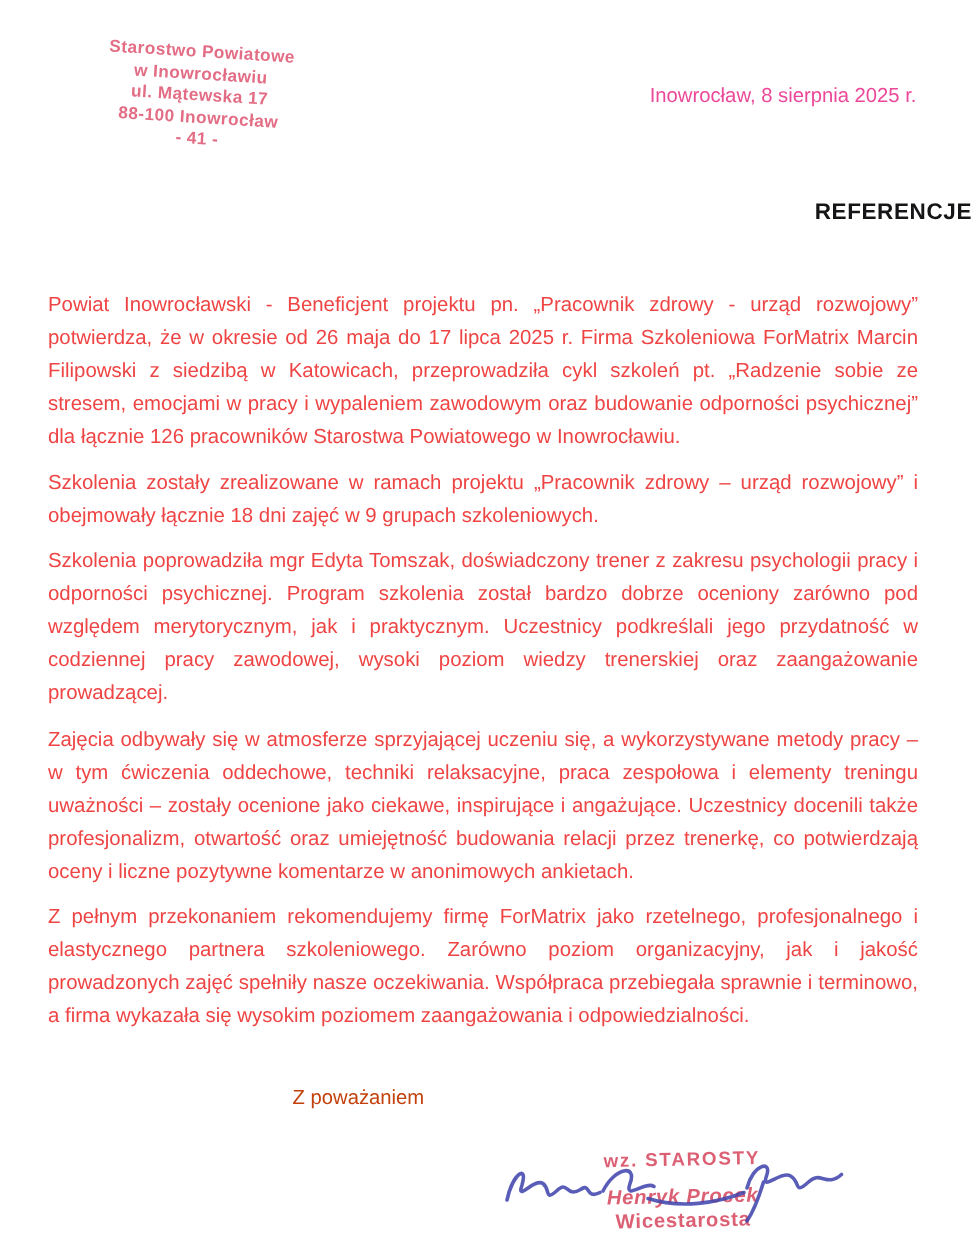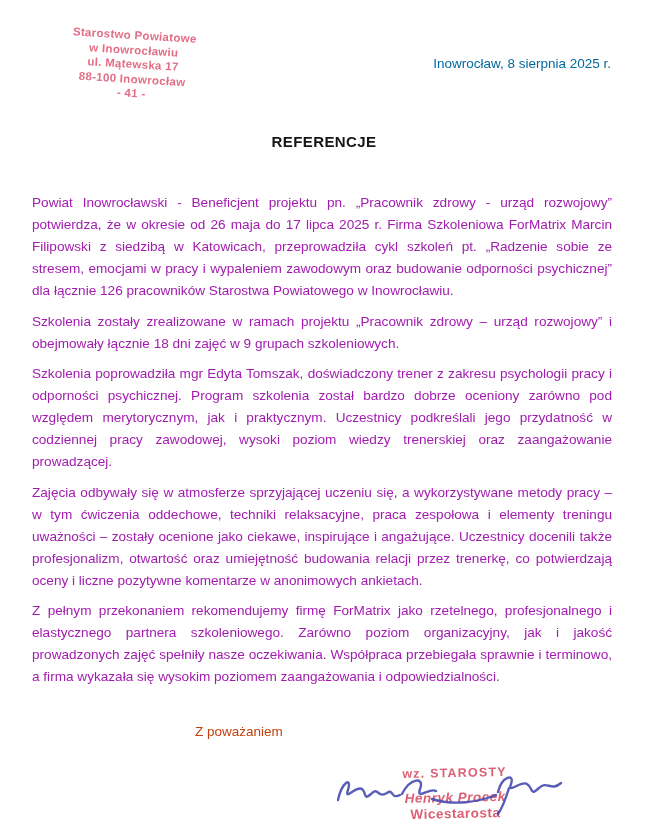--- a/index.html
+++ b/index.html
@@ -28,46 +28,46 @@
     transform: rotate(3.5deg);
     opacity: 0.85;
   }
 
   
   .date-line {
     position: absolute;
     top: 56px;
     right: 37px;
     font-size: 13.5px;
-    color: #0369a1;
+    color: #ec4899;
   }
 
   
   .doc-title {
     position: absolute;
     top: 133px;
     left: 0;
     width: 100%;
-    text-align: center;
+    text-align: right;
     font-weight: bold;
     font-size: 15px;
     letter-spacing: 0.4px;
     color: #151517;
   }
 
   
   .body-text {
     position: absolute;
     left: 32px;
     top: 192px;
     width: 580px;
     font-size: 13.6px;
     line-height: 22px;
     text-align: justify;
-    color: #a21caf;
+    color: #ef4444;
   }
   .body-text p { margin: 0 0 8.5px 0; }
 
   
   .closing {
     position: absolute;
     left: 195px;
     top: 724px;
     font-size: 13.5px;
     color: #c2410c;

